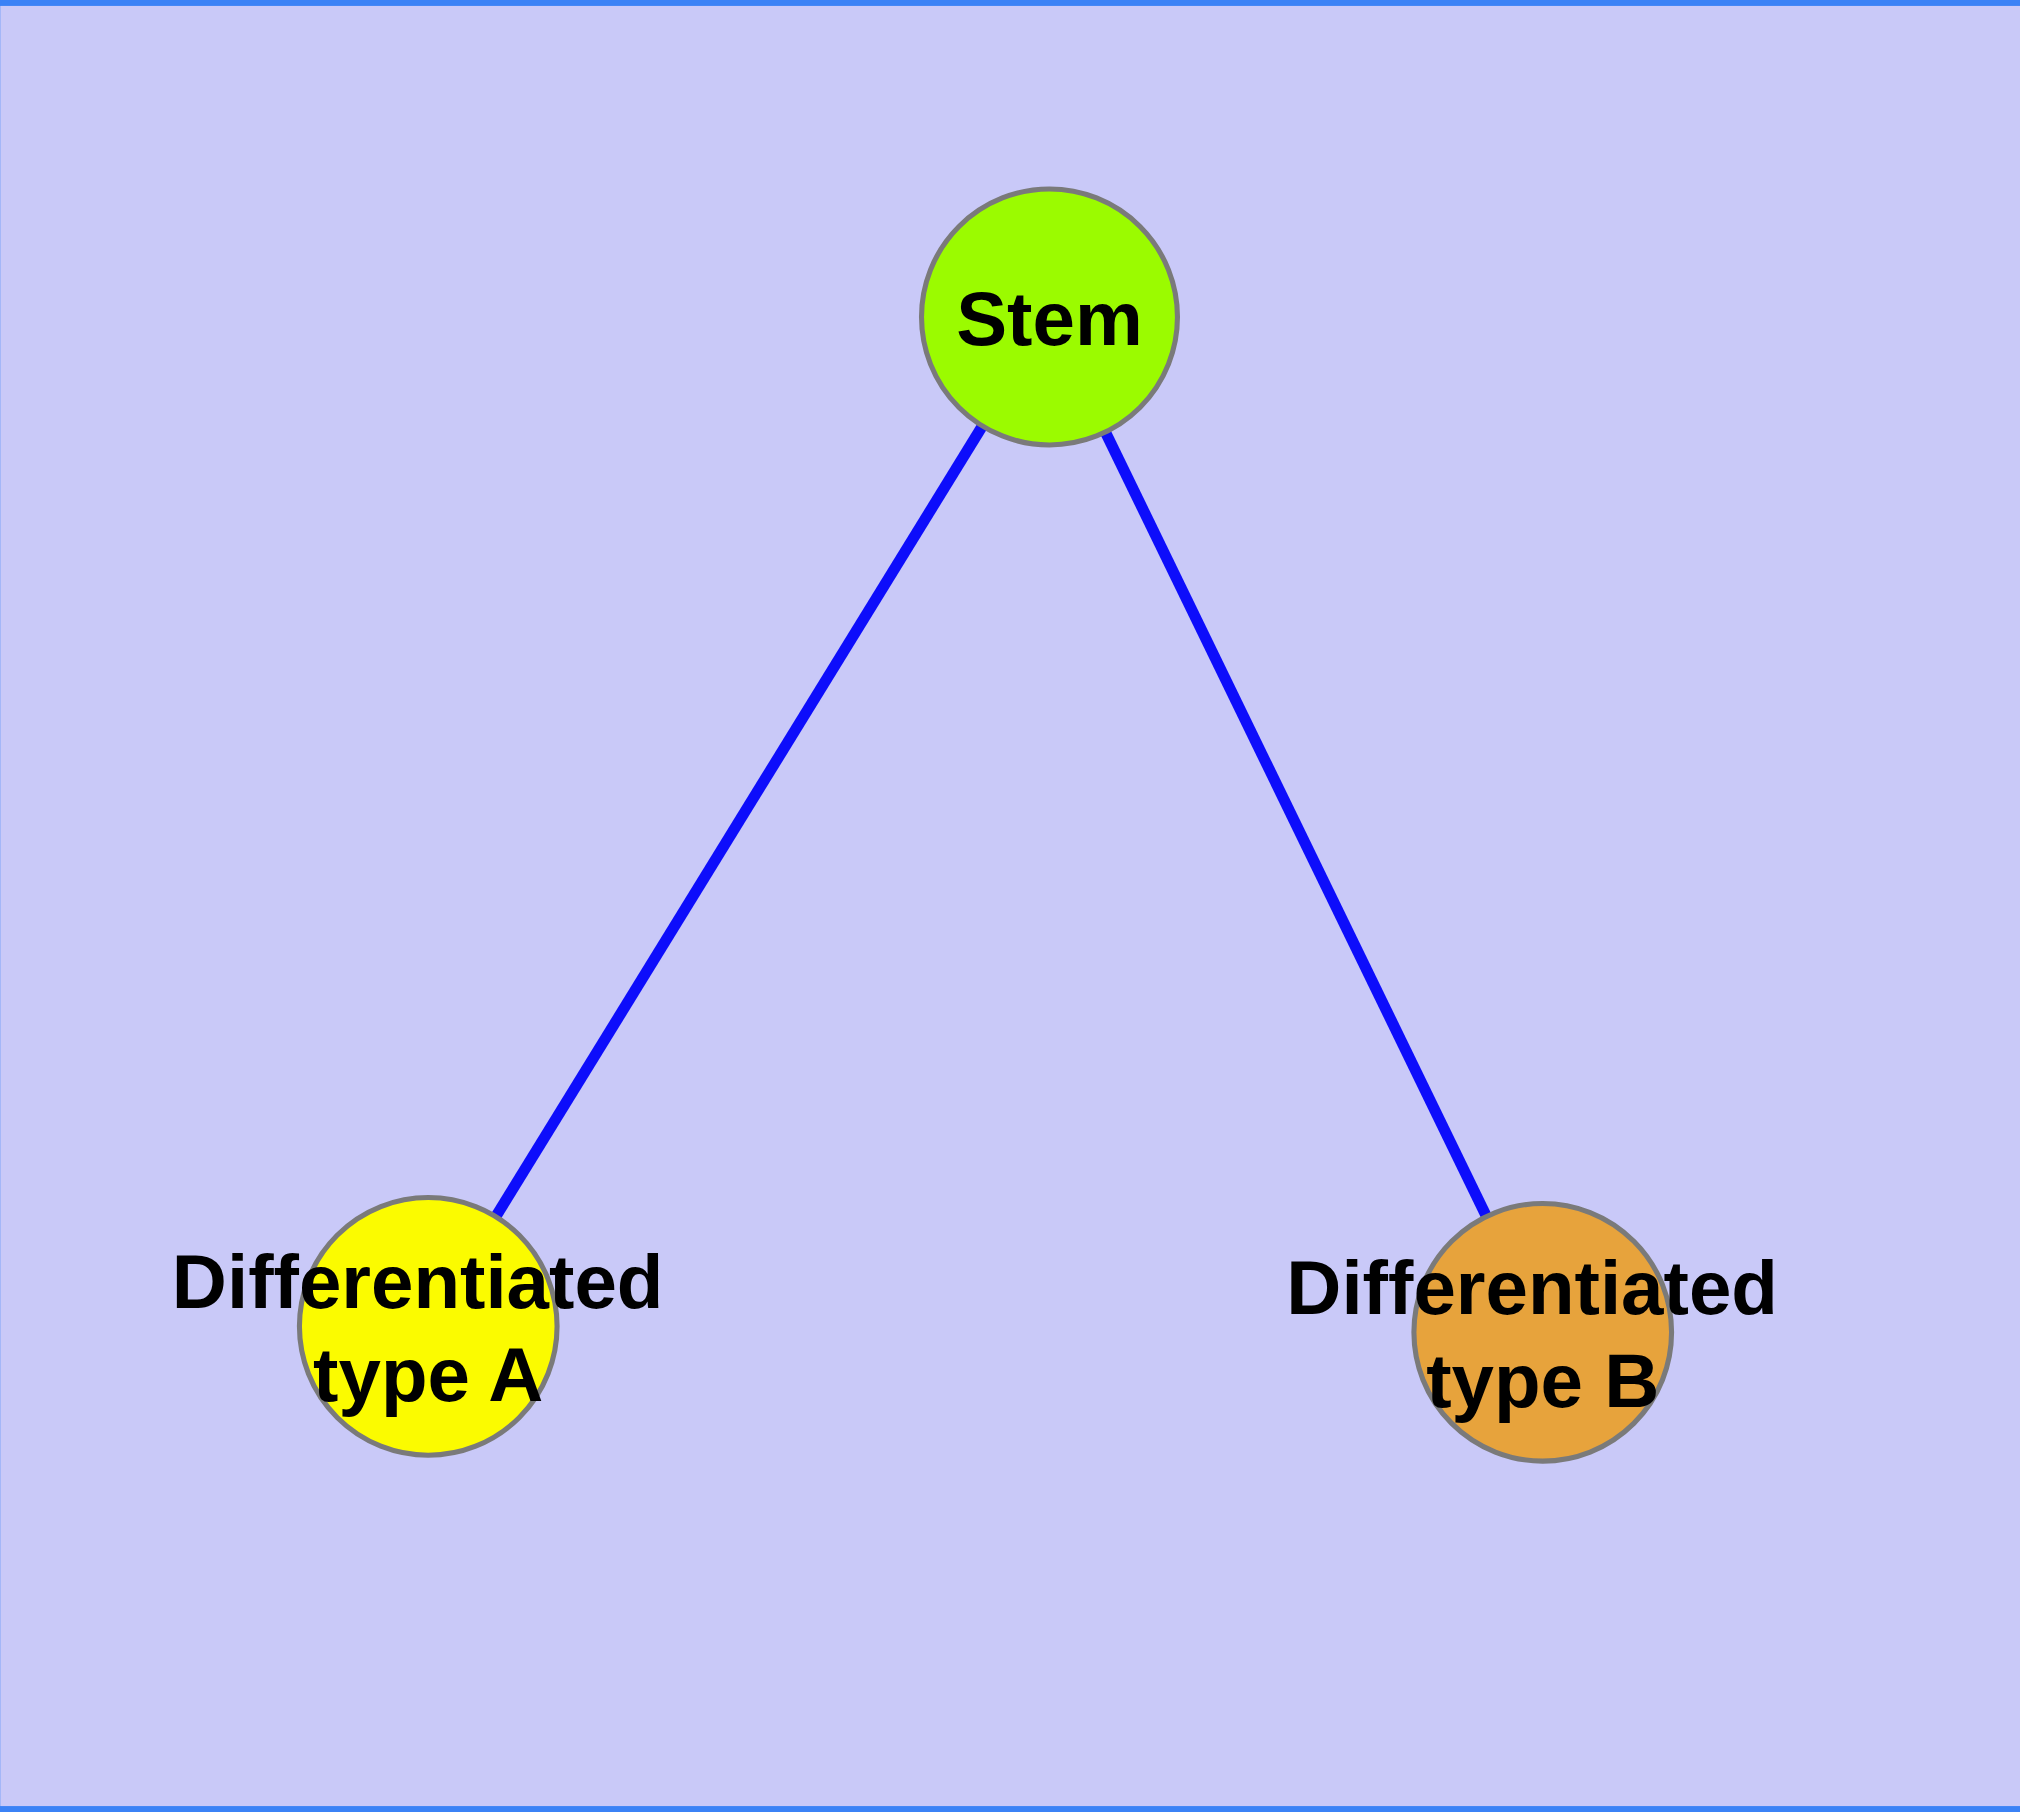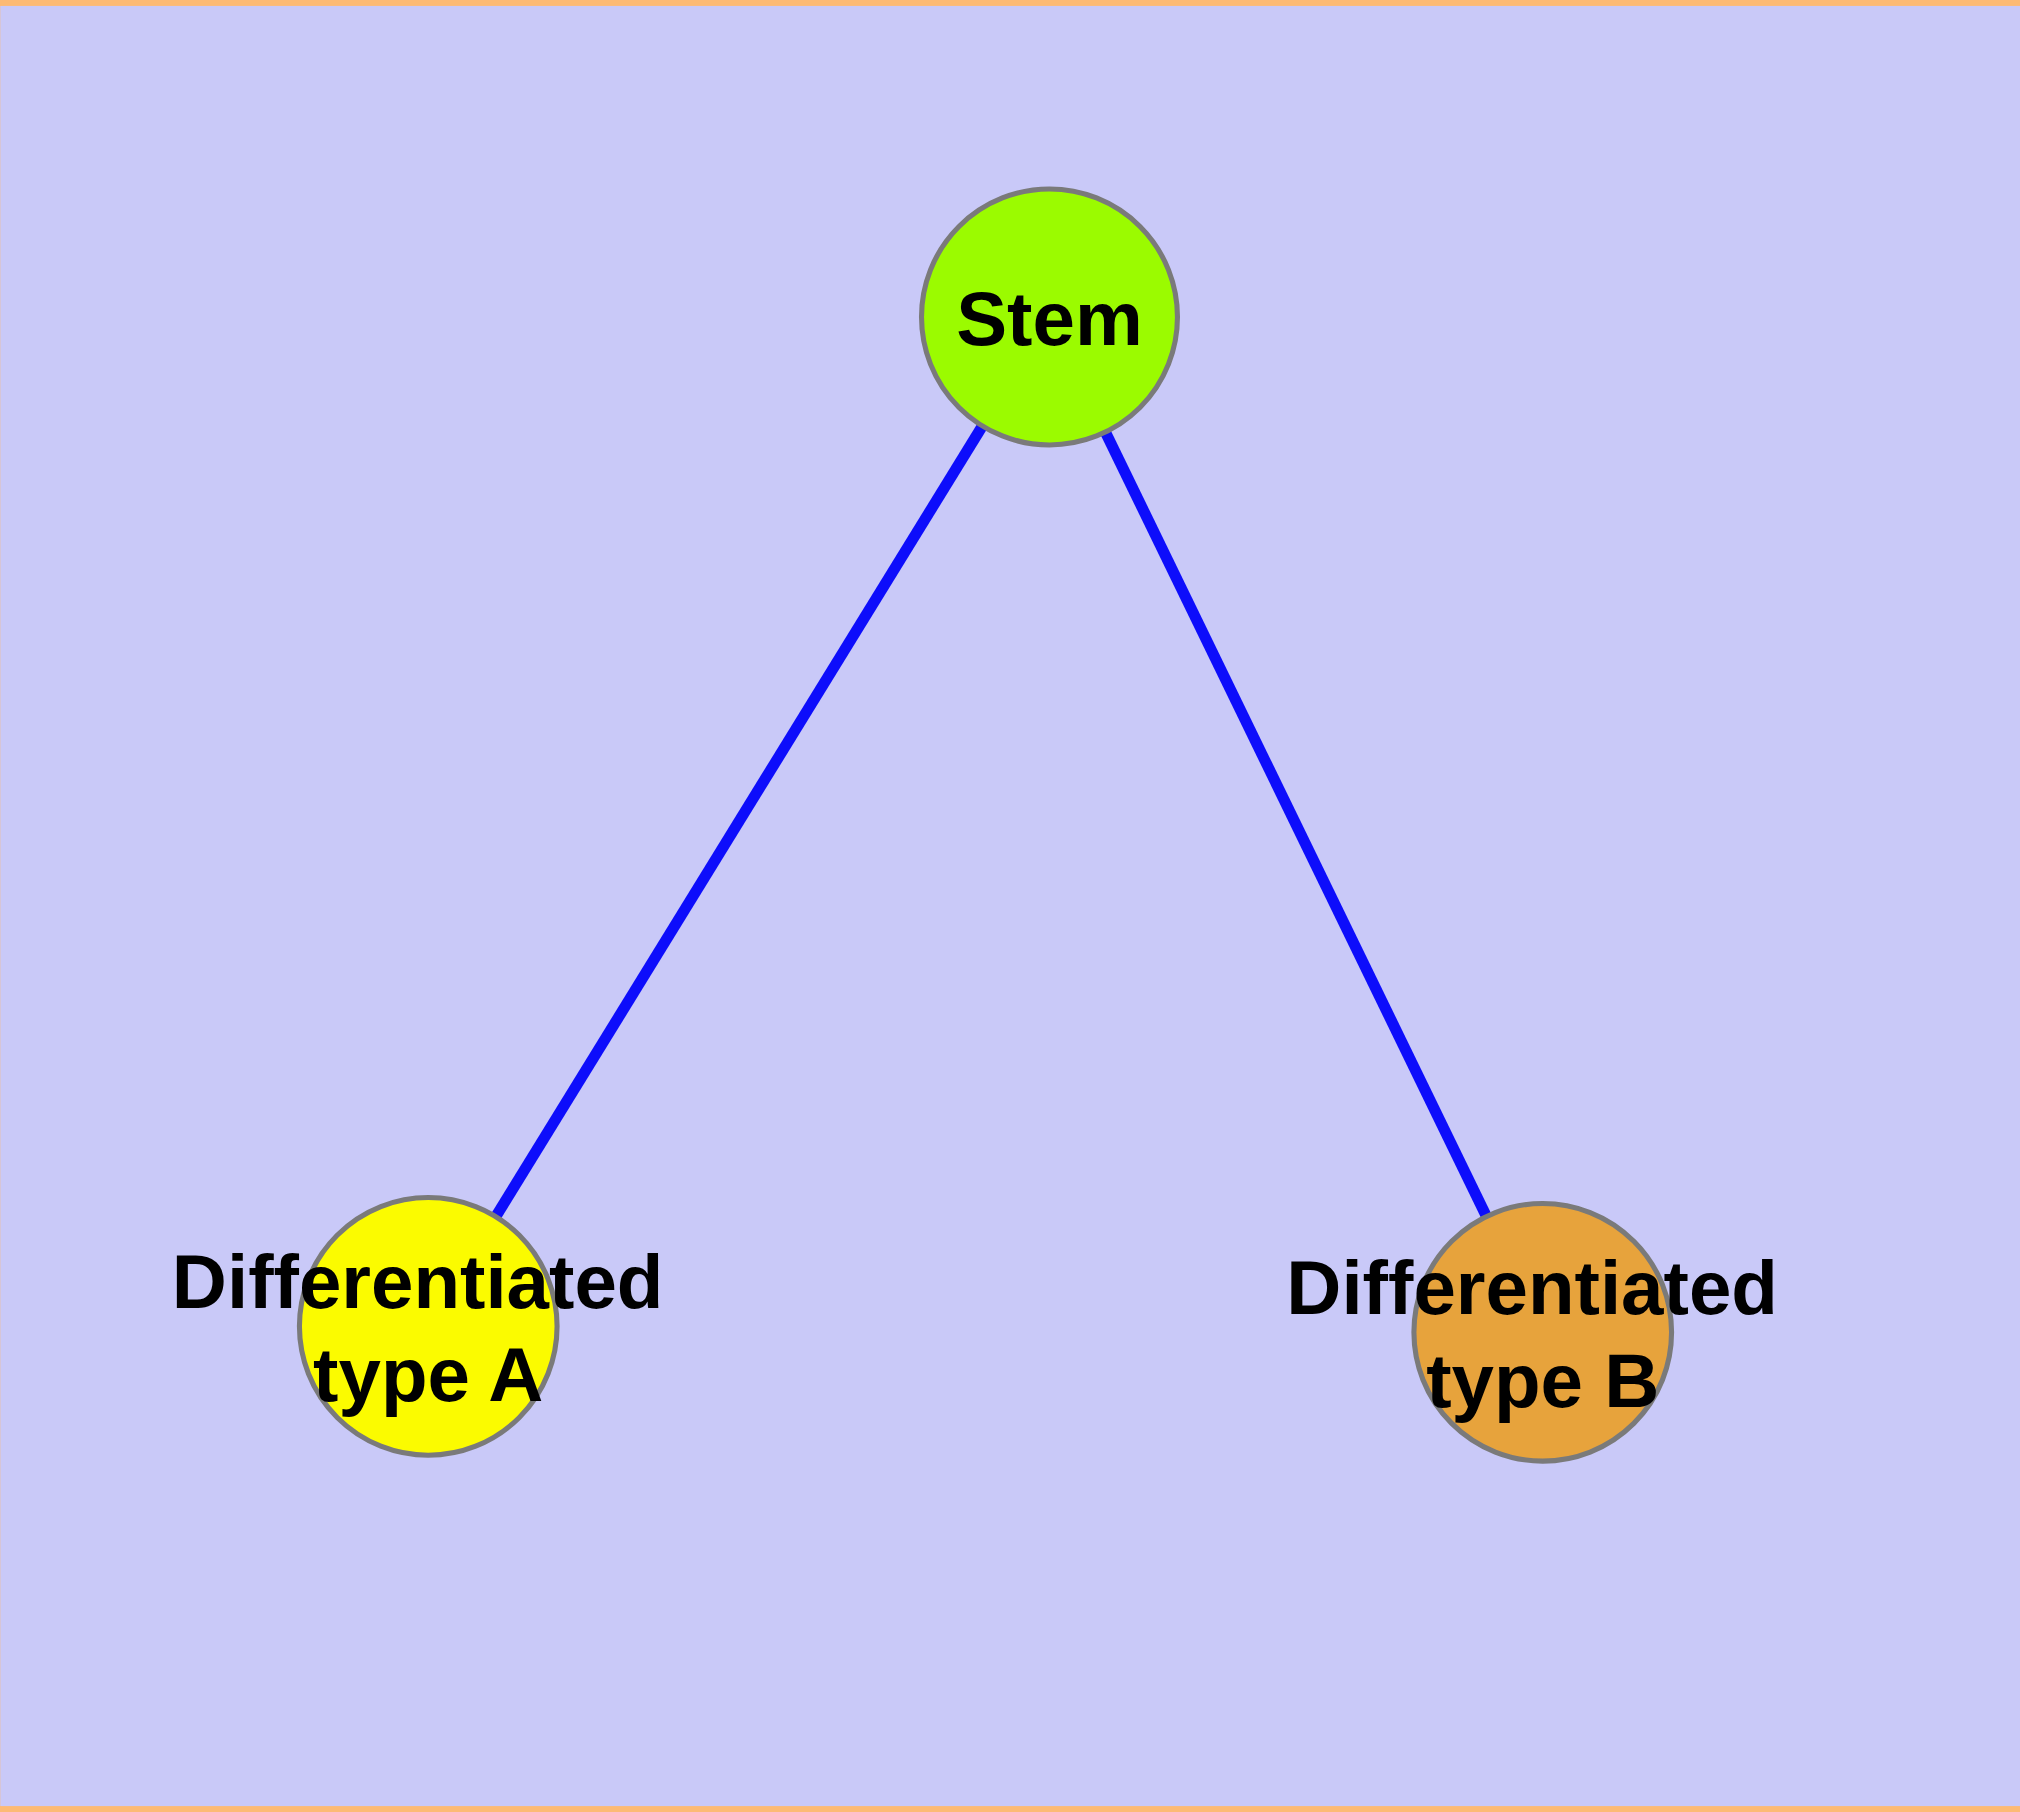--- a/index.html
+++ b/index.html
@@ -4,21 +4,21 @@
 <style>
   html, body {
     margin: 0;
     padding: 0;
     background: #ffffff;
   }
   .stage {
     position: relative;
     width: 2021px;
     height: 1812px;
-    background: #fdba74;
+    background: #3b82f6;
     overflow: hidden;
   }
   svg.graph {
     display: block;
     width: 2021px;
     height: 1812px;
   }
   .node-label {
     font-family: "Liberation Sans", "DejaVu Sans", sans-serif;
     font-weight: 700;

